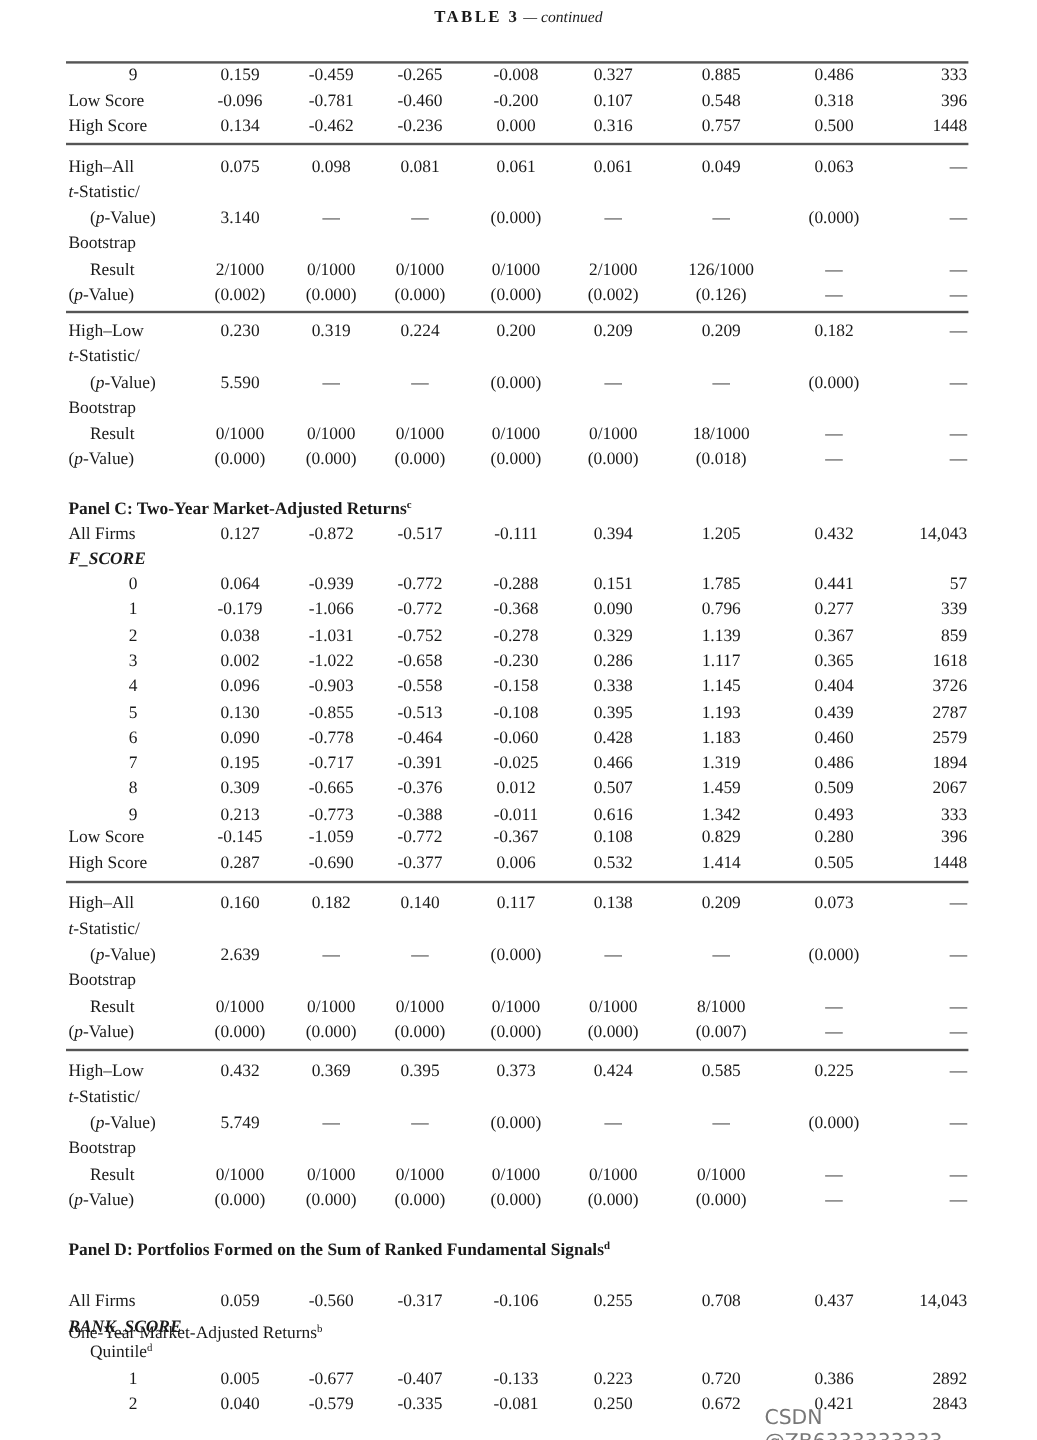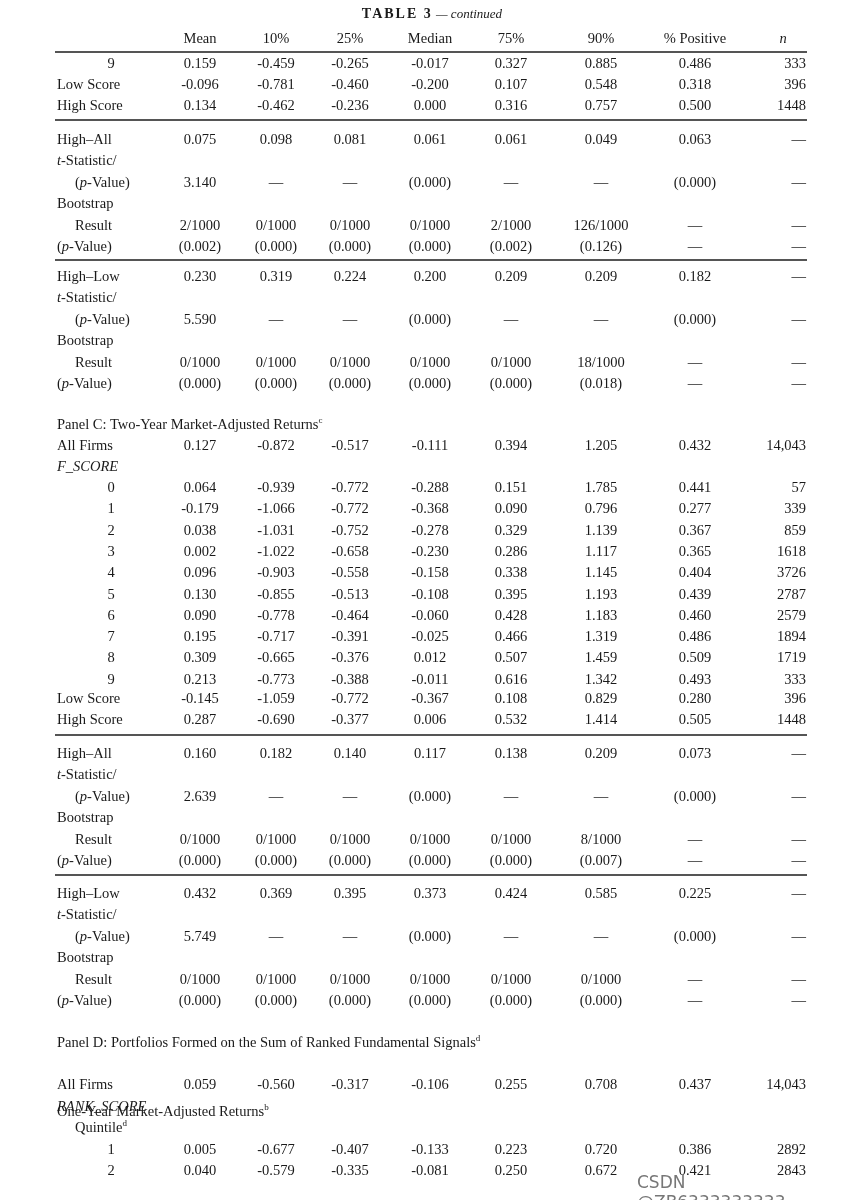--- a/index.html
+++ b/index.html
@@ -15,22 +15,22 @@
   }
   .title i { font-weight: normal; letter-spacing: 0; font-size: 13px; }
   .row {
     position: absolute; left: 0; width: 864px; height: 21px;
     font-size: 14.5px; line-height: 21px; white-space: nowrap;
   }
   .row .c { position: absolute; top: 0; }
   .lbl { left: 57px; }
   .lbl.indent1 { left: 75px; }
   .lbl.center { left: 57px; width: 108px; text-align: center; }
-  .lbl.italic { font-style: italic; }
-  .lbl.bold { font-weight: normal; }
+  .lbl.italic { font-style: italic; font-weight: bold; }
+  .lbl.bold { font-weight: bold; }
   
   .c1 { left: 170px; width: 60px; text-align: center; }
   .c2 { left: 245px; width: 62px; text-align: center; }
   .c3 { left: 320px; width: 60px; text-align: center; }
   .c4 { left: 395px; width: 70px; text-align: center; }
   .c5 { left: 478px; width: 66px; text-align: center; }
   .c6 { left: 565px; width: 72px; text-align: center; }
   .c7 { left: 655px; width: 80px; text-align: center; }
   .c8 { left: 760px; width: 46px; text-align: right; }
   .hdr .c8 { text-align: center; font-style: italic; }
@@ -47,39 +47,29 @@
 </style>
 </head>
 <body>
 
 <div class="page">
 
   <div class="title">
     <span>TABLE 3</span><i> — </i><i>continued</i>
   </div>
 
-  <div class="row hdr" style="top:28px">
-    <span class="c c1">Mean</span>
-    <span class="c c2">10%</span>
-    <span class="c c3">25%</span>
-    <span class="c c4">Median</span>
-    <span class="c c5">75%</span>
-    <span class="c c6">90%</span>
-    <span class="c c7">% Positive</span>
-    <span class="c c8">n</span>
-  </div>
   <div class="rule" style="top:51px"></div>
 
   <div id="body-rows">
       <div class="row" style="top: 53px;">
         <span class="c lbl center">9</span>
         <span class="c c1">0.159</span>
         <span class="c c2">-0.459</span>
         <span class="c c3">-0.265</span>
-        <span class="c c4">-0.017</span>
+        <span class="c c4">-0.008</span>
         <span class="c c5">0.327</span>
         <span class="c c6">0.885</span>
         <span class="c c7">0.486</span>
         <span class="c c8">333</span>
       </div>
       <div class="row" style="top: 74px;">
         <span class="c lbl ">Low Score</span>
         <span class="c c1">-0.096</span>
         <span class="c c2">-0.781</span>
         <span class="c c3">-0.460</span>
@@ -309,21 +299,21 @@
       </div>
       <div class="row" style="top: 647.4px;">
         <span class="c lbl center">8</span>
         <span class="c c1">0.309</span>
         <span class="c c2">-0.665</span>
         <span class="c c3">-0.376</span>
         <span class="c c4">0.012</span>
         <span class="c c5">0.507</span>
         <span class="c c6">1.459</span>
         <span class="c c7">0.509</span>
-        <span class="c c8">1719</span>
+        <span class="c c8">2067</span>
       </div>
       <div class="row" style="top: 668.7px;">
         <span class="c lbl center">9</span>
         <span class="c c1">0.213</span>
         <span class="c c2">-0.773</span>
         <span class="c c3">-0.388</span>
         <span class="c c4">-0.011</span>
         <span class="c c5">0.616</span>
         <span class="c c6">1.342</span>
         <span class="c c7">0.493</span>

